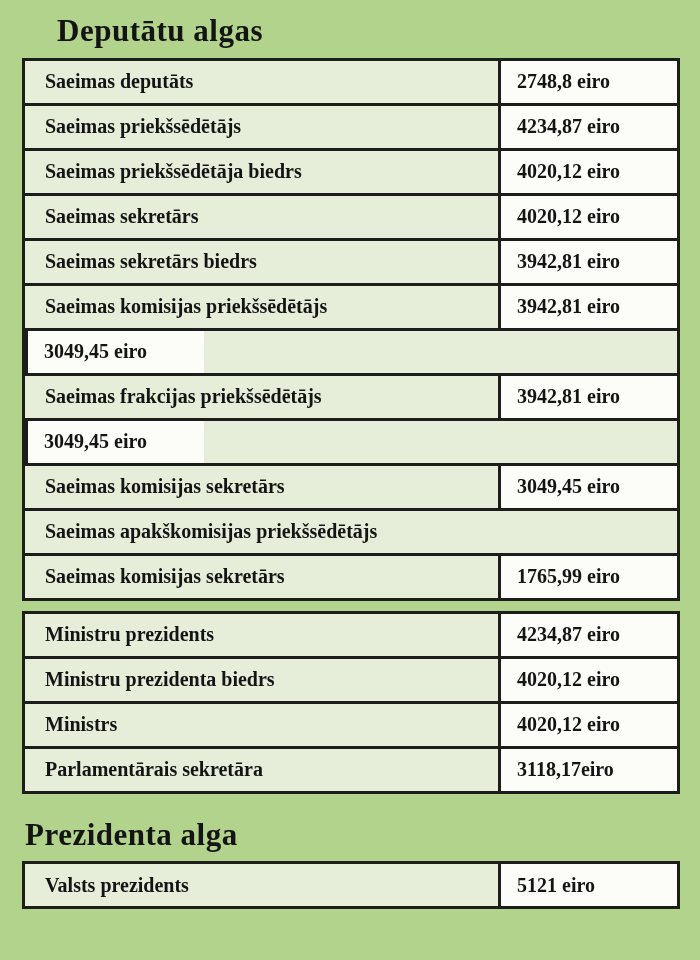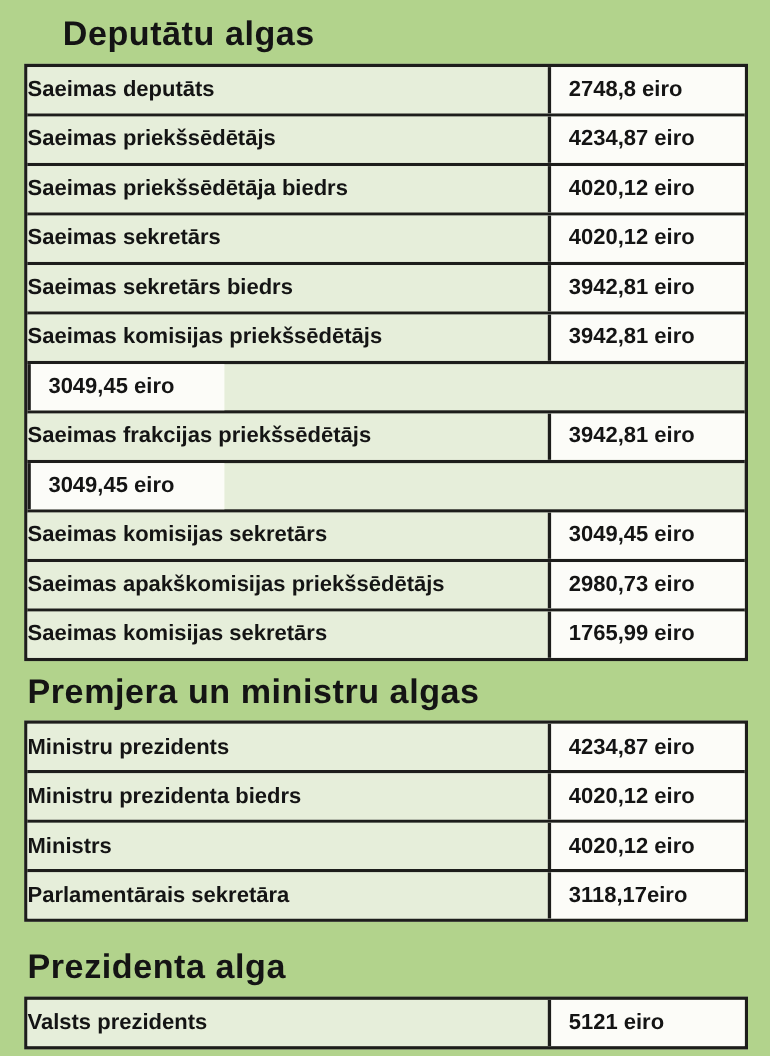--- a/index.html
+++ b/index.html
@@ -13,20 +13,21 @@
     background: var(--bg, #b2d38c);
     font-family: "Liberation Sans", sans-serif;
     color: var(--text, #141414);
     -webkit-font-smoothing: antialiased;
   }
   .page {
     box-sizing: border-box;
     width: 700px;
     height: 960px;
     padding-top: 7px;
+    font-family: Liberation Serif, serif;
   }
   .sec-title {
     font-size: 31px;
     font-weight: bold;
     line-height: 1.15;
     margin: 6px 20px 9px 25px;
     letter-spacing: 0.5px;
     color: var(--text, #141414);
   }
   .sec-title.indent {
@@ -43,20 +44,21 @@
     align-items: stretch;
   }
   .row + .row {
     border-top: 3px solid var(--border, #1d1d1b);
   }
   .lbl {
     flex: 1;
     background: var(--rowbg, #e6eeda);
     display: flex;
     align-items: center;
+    padding-left: 20px;
     font-size: 20px;
     font-weight: bold;
     white-space: nowrap;
     overflow: hidden;
   }
   .val {
     width: 160px;
     background: var(--valbg, #fcfcf8);
     border-left: 3px solid var(--border, #1d1d1b);
     display: flex;
@@ -110,31 +112,29 @@
         </div>
         <div class="row">
           <div class="val">3049,45 eiro</div>
         </div>
         <div class="row">
           <div class="lbl">Saeimas komisijas sekretārs</div>
           <div class="val">3049,45 eiro</div>
         </div>
         <div class="row">
           <div class="lbl">Saeimas apakškomisijas priekšsēdētājs</div>
-          <div class="val">2980,73 eiro</div>
         </div>
         <div class="row">
           <div class="lbl">Saeimas komisijas sekretārs</div>
           <div class="val">1765,99 eiro</div>
         </div>
       </div>
   </section>
 
   <section class="sec-gap-1">
-    <h1 class="sec-title">Premjera un ministru algas</h1>
     <div class="tbl">
         <div class="row">
           <div class="lbl">Ministru prezidents</div>
           <div class="val">4234,87 eiro</div>
         </div>
         <div class="row">
           <div class="lbl">Ministru prezidenta biedrs</div>
           <div class="val">4020,12 eiro</div>
         </div>
         <div class="row">

